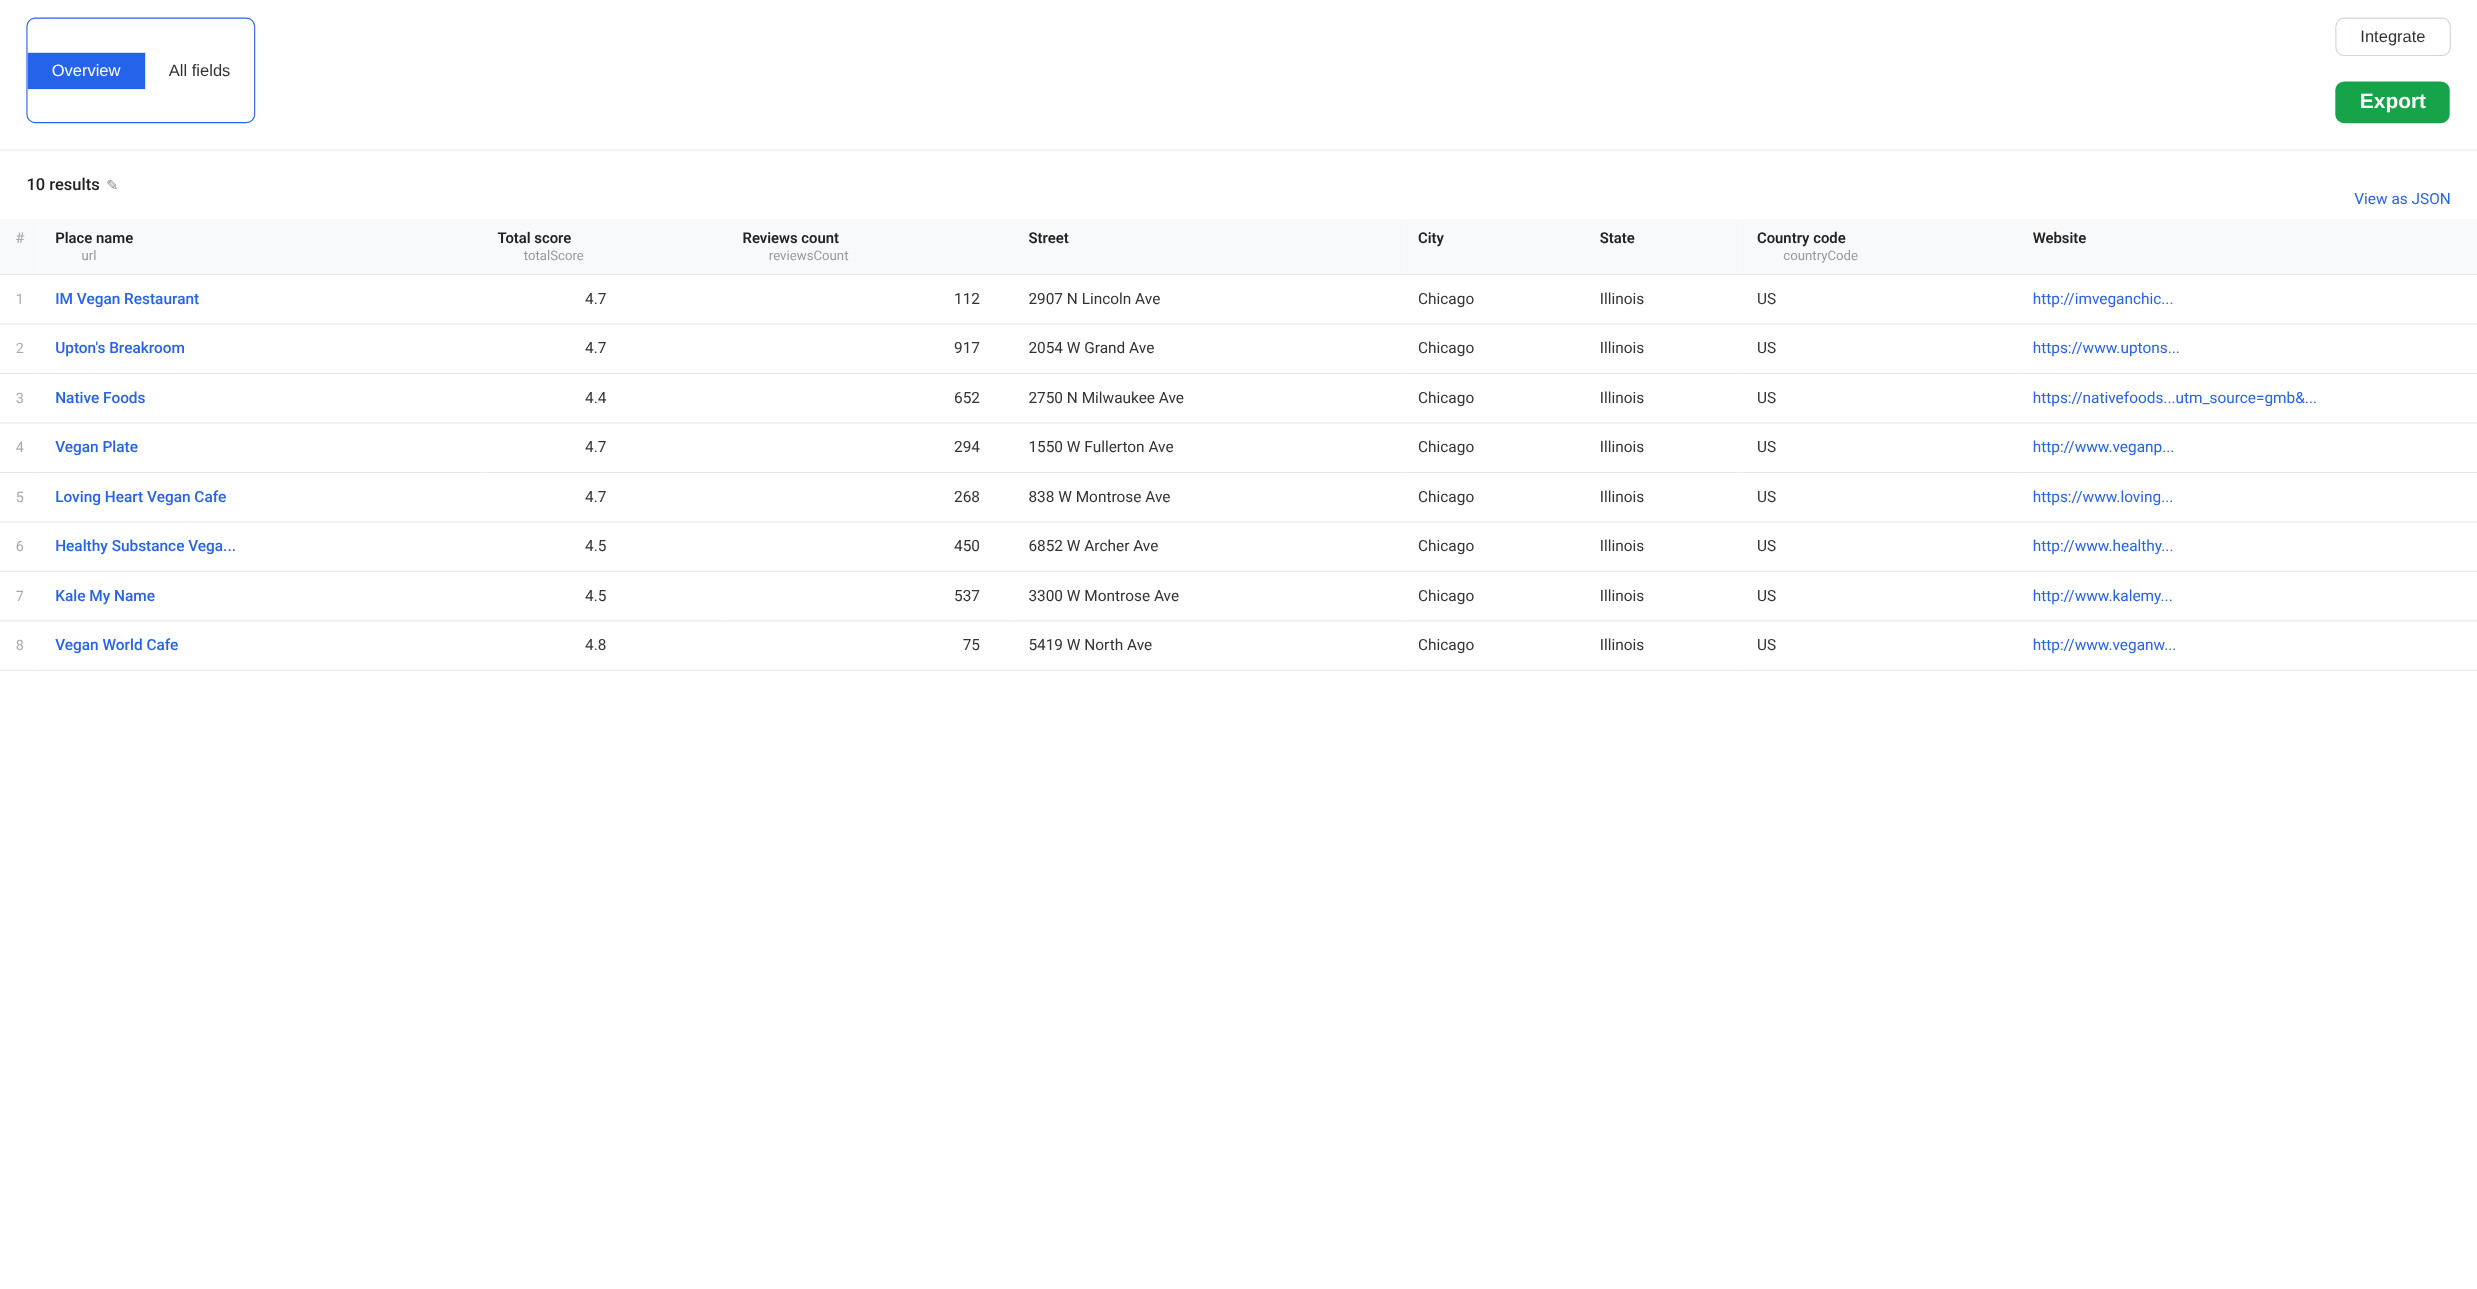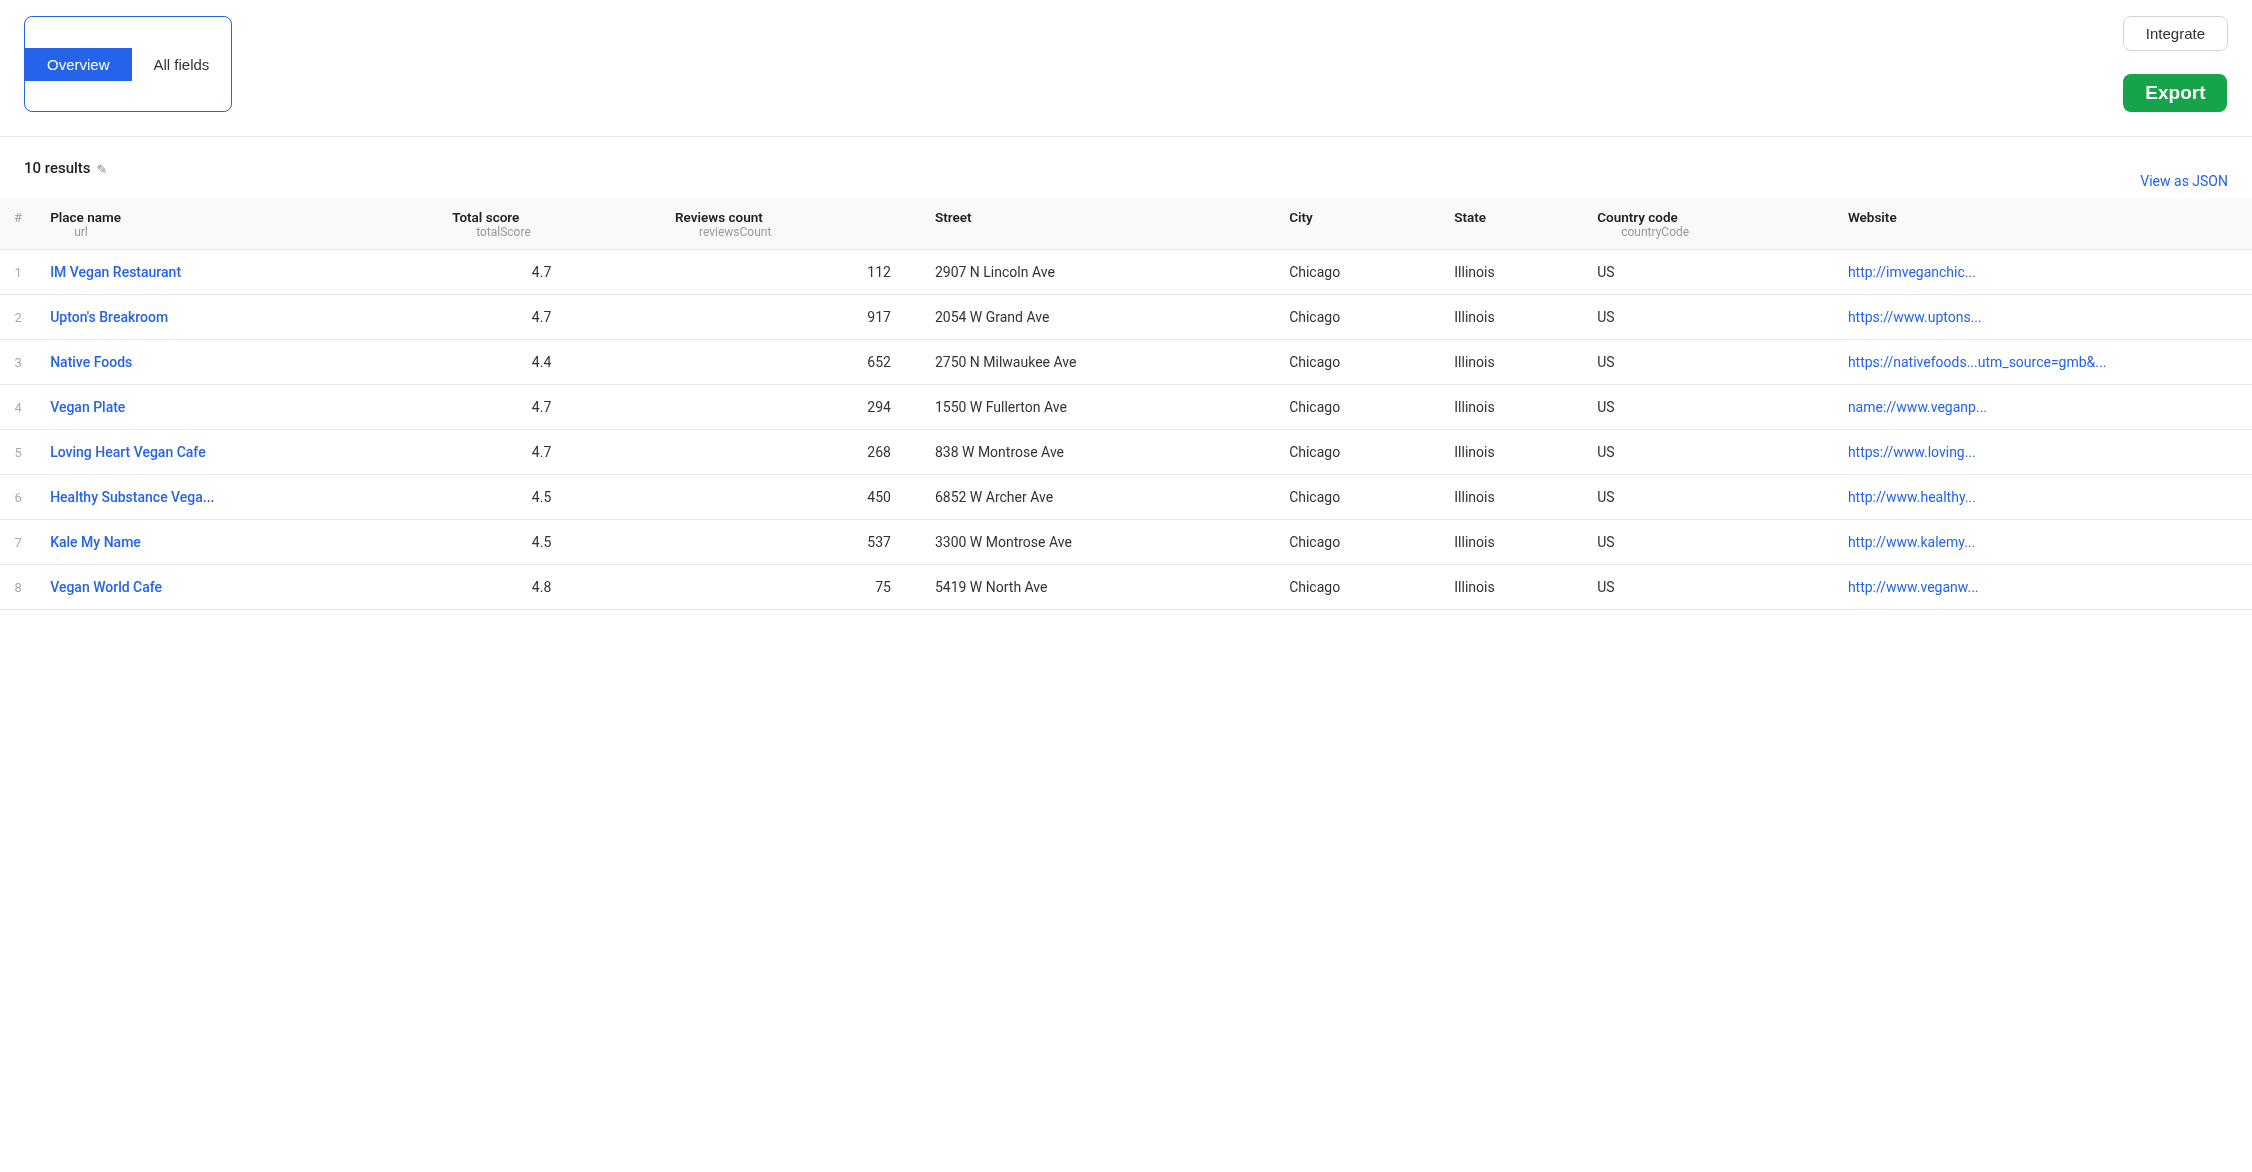--- a/index.html
+++ b/index.html
@@ -257,21 +257,21 @@
     <td class="place-name">
       <a href="#" class="place-link">Vegan Plate</a>
     </td>
     <td class="score">4.7</td>
     <td class="reviews">294</td>
     <td>1550 W Fullerton Ave</td>
     <td>Chicago</td>
     <td>Illinois</td>
     <td>US</td>
     <td class="website">
-      <a href="#" style="color:#2563eb;text-decoration:none;">name://www.veganp...</a>
+      <a href="#" style="color:#2563eb;text-decoration:none;">http://www.veganp...</a>
     </td>
   </tr>
         <tr>
     <td class="row-num">5</td>
     <td class="place-name">
       <a href="#" class="place-link">Loving Heart Vegan Cafe</a>
     </td>
     <td class="score">4.7</td>
     <td class="reviews">268</td>
     <td>838 W Montrose Ave</td>

